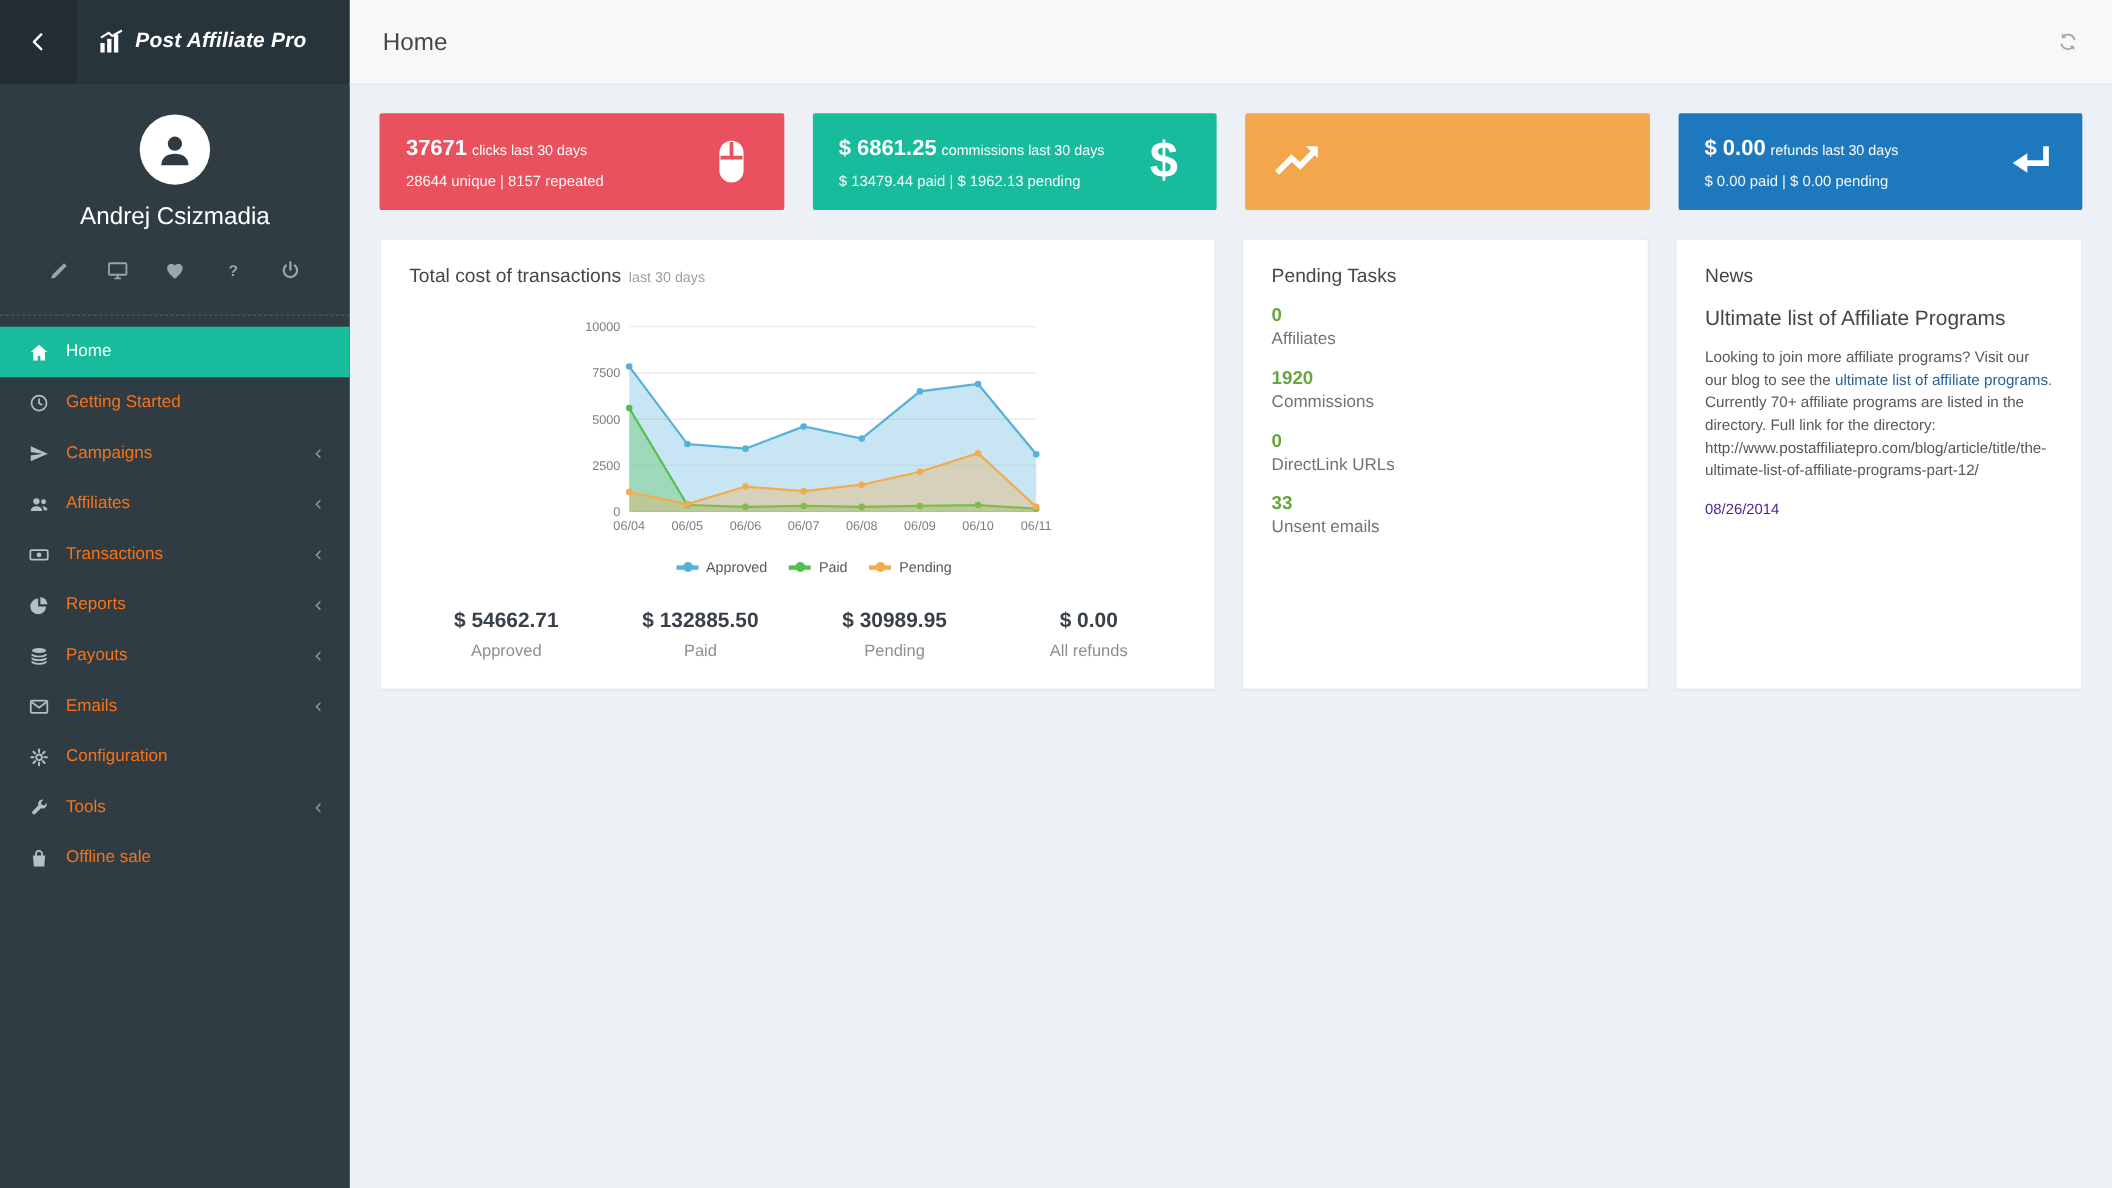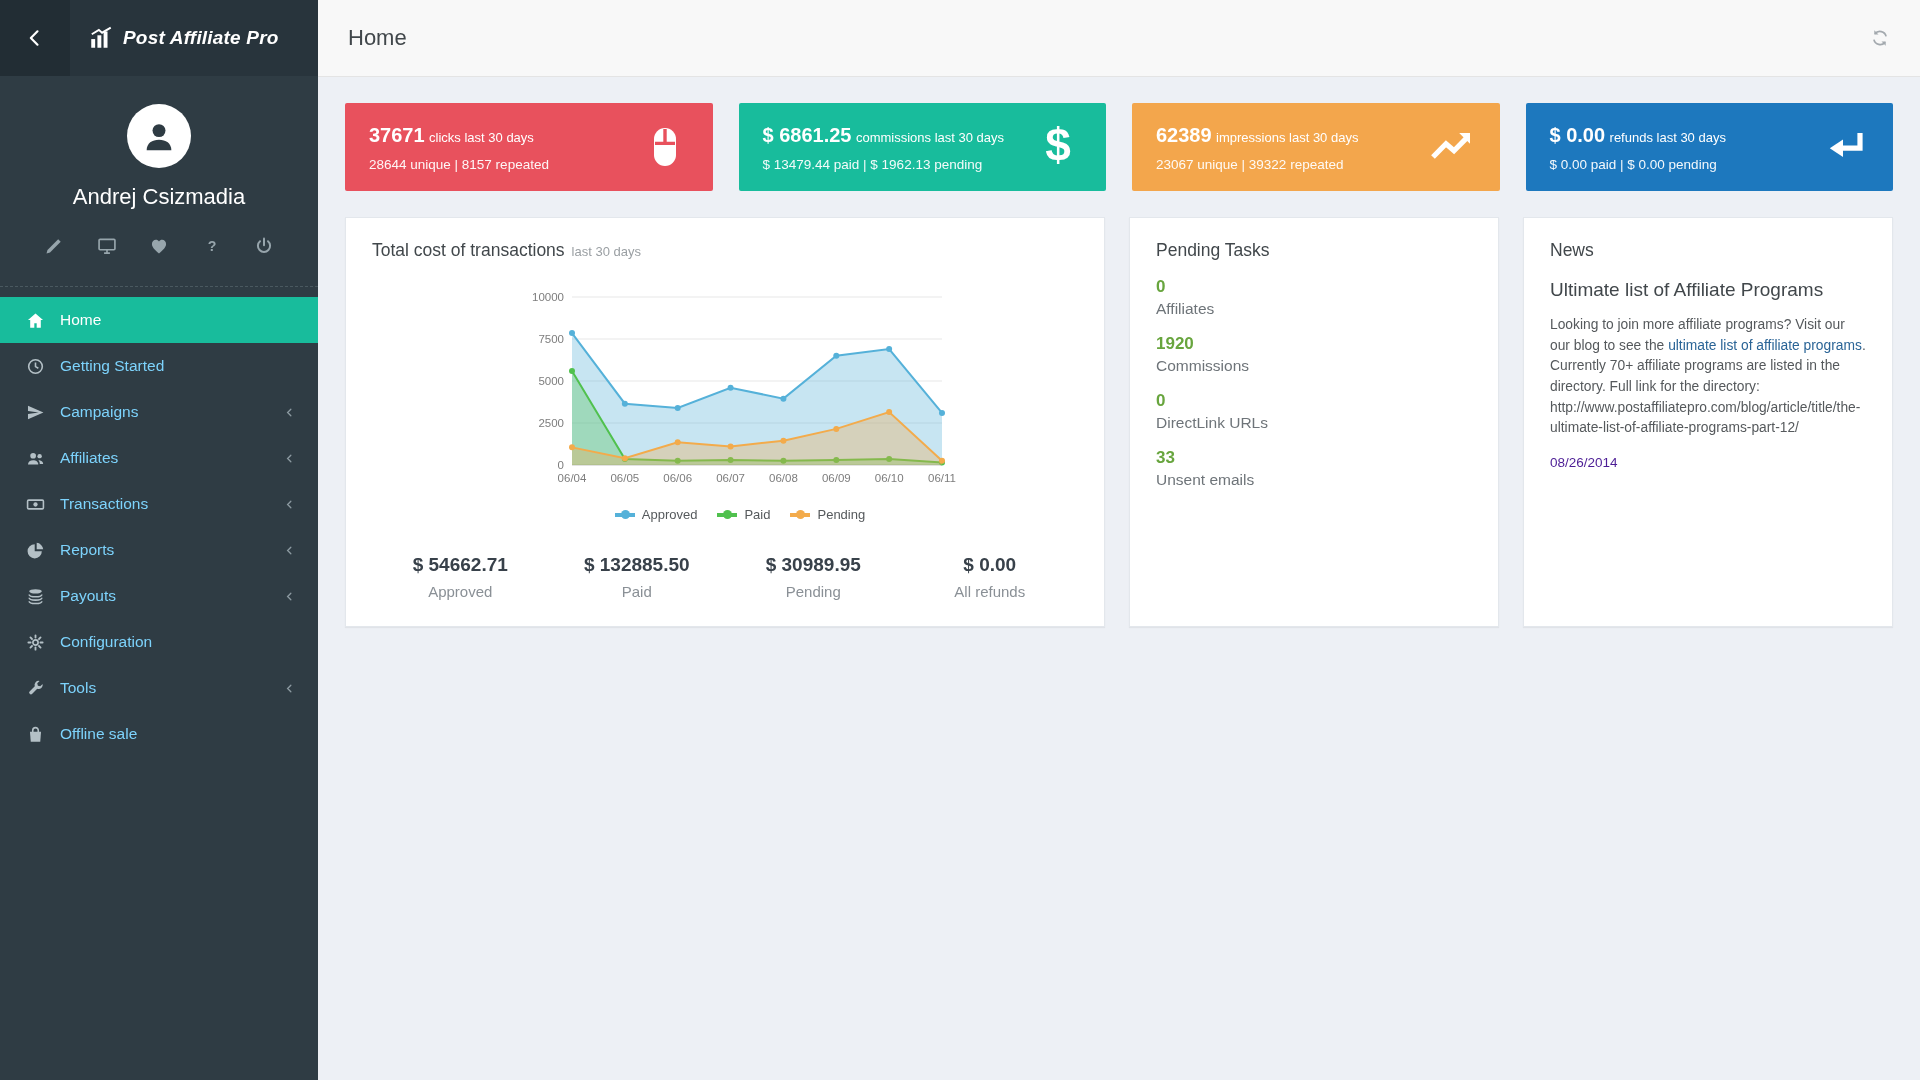--- a/index.html
+++ b/index.html
@@ -19,21 +19,21 @@
   .user-block { text-align:center; padding:28px 0 6px; }
   .avatar { width:64px; height:64px; border-radius:50%; background:#fff; margin:0 auto 16px; display:flex; align-items:center; justify-content:center; }
   .avatar svg { width:38px; height:38px; }
   .user-name { font-size:22px; color:#fff; margin-bottom:26px; font-weight:400; }
   .quick-icons { display:flex; justify-content:space-between; padding:0 44px; margin-bottom:20px; }
   .qi { width:20px; height:20px; color:#97a5ac; cursor:pointer; }
 
   .divider { border-top:1px dashed #4a5960; margin:4px 0 10px; }
 
   .menu { display:flex; flex-direction:column; }
-  .menu-item { display:flex; align-items:center; height:46px; padding:0 22px 0 26px; font-size:15.5px; color:#7dd3fc; cursor:pointer; }
+  .menu-item { display:flex; align-items:center; height:46px; padding:0 22px 0 26px; font-size:15.5px; color:#f97316; cursor:pointer; }
   .menu-item .mi-icon { width:19px; height:19px; margin-right:15px; color:#b4c0c6; flex:0 0 auto; }
   .menu-item .mi-label { flex:1; }
   .menu-item .mi-chevron { width:13px; height:13px; color:#8d9ba2; }
   .menu-item.active { background:#18bc9c; color:#fff; }
   .menu-item.active .mi-icon { color:#fff; }
 
   [data-icon] svg, .ic svg, .qi svg, .mi-icon svg, .mi-chevron svg { width:100%; height:100%; display:block; }
 
   
   .main { flex:1; display:flex; flex-direction:column; min-width:0; }
@@ -235,20 +235,34 @@
           </span>
       </div>
       <div class="menu-item">
         <span class="mi-icon" data-icon="coins">
             <svg viewBox="0 0 24 24">
               <ellipse cx="12" cy="5.5" rx="8" ry="2.8" fill="currentColor"></ellipse>
               <path d="M4 9.5c0 1.6 3.6 2.9 8 2.9s8-1.3 8-2.9M4 13.7c0 1.6 3.6 2.9 8 2.9s8-1.3 8-2.9M4 17.9c0 1.6 3.6 2.9 8 2.9s8-1.3 8-2.9" fill="none" stroke="currentColor" stroke-width="2"></path>
             </svg>
           </span>
         <span class="mi-label">Payouts</span>
+        <span class="mi-chevron" data-icon="angle-left" style="visibility: visible;">
+            <svg viewBox="0 0 24 24">
+              <path d="M14.5 6 8.5 12l6 6" fill="none" stroke="currentColor" stroke-width="2.4" stroke-linecap="round"></path>
+            </svg>
+          </span>
+      </div>
+      <div class="menu-item">
+        <span class="mi-icon" data-icon="envelope">
+            <svg viewBox="0 0 24 24">
+              <rect x="2.5" y="5" width="19" height="14" rx="1.4" fill="none" stroke="currentColor" stroke-width="2"></rect>
+              <path d="M3.5 6.5 12 13l8.5-6.5" fill="none" stroke="currentColor" stroke-width="2"></path>
+            </svg>
+          </span>
+        <span class="mi-label">Emails</span>
         <span class="mi-chevron" data-icon="angle-left" style="visibility: visible;">
             <svg viewBox="0 0 24 24">
               <path d="M14.5 6 8.5 12l6 6" fill="none" stroke="currentColor" stroke-width="2.4" stroke-linecap="round"></path>
             </svg>
           </span>
       </div>
       <div class="menu-item">
         <span class="mi-icon" data-icon="gear">
             <svg viewBox="0 0 24 24">
               <circle cx="12" cy="12" r="3.3" fill="none" stroke="currentColor" stroke-width="2.1"></circle>
@@ -333,24 +347,20 @@
             <div class="stat-line"><span class="stat-value">$ 6861.25</span> <span class="stat-label">commissions last 30 days</span></div>
             <div class="stat-sub">$ 13479.44 paid | $ 1962.13 pending</div>
           </div>
           <span class="stat-icon" data-icon="dollar">
               <svg viewBox="0 0 24 24">
                 <text x="12" y="19" font-size="23" font-weight="bold" text-anchor="middle" fill="currentColor" font-family="Liberation Sans,sans-serif">$</text>
               </svg>
             </span>
         </div>
         <div class="stat-card" style="background: rgb(243, 166, 76); --cc: #f3a64c;">
-          <div class="stat-text">
-            <div class="stat-line"><span class="stat-value">62389</span> <span class="stat-label">impressions last 30 days</span></div>
-            <div class="stat-sub">23067 unique | 39322 repeated</div>
-          </div>
           <span class="stat-icon" data-icon="trend">
               <svg viewBox="0 0 24 24">
                 <path d="M2.5 17 9 10.4l4 3.5 6.5-6.6" fill="none" stroke="currentColor" stroke-width="2.6"></path>
                 <path d="M15.6 5h5.4v5.4z" fill="currentColor"></path>
               </svg>
             </span>
         </div>
         <div class="stat-card" style="background: rgb(29, 120, 190); --cc: #1d78be;">
           <div class="stat-text">
             <div class="stat-line"><span class="stat-value">$ 0.00</span> <span class="stat-label">refunds last 30 days</span></div>

